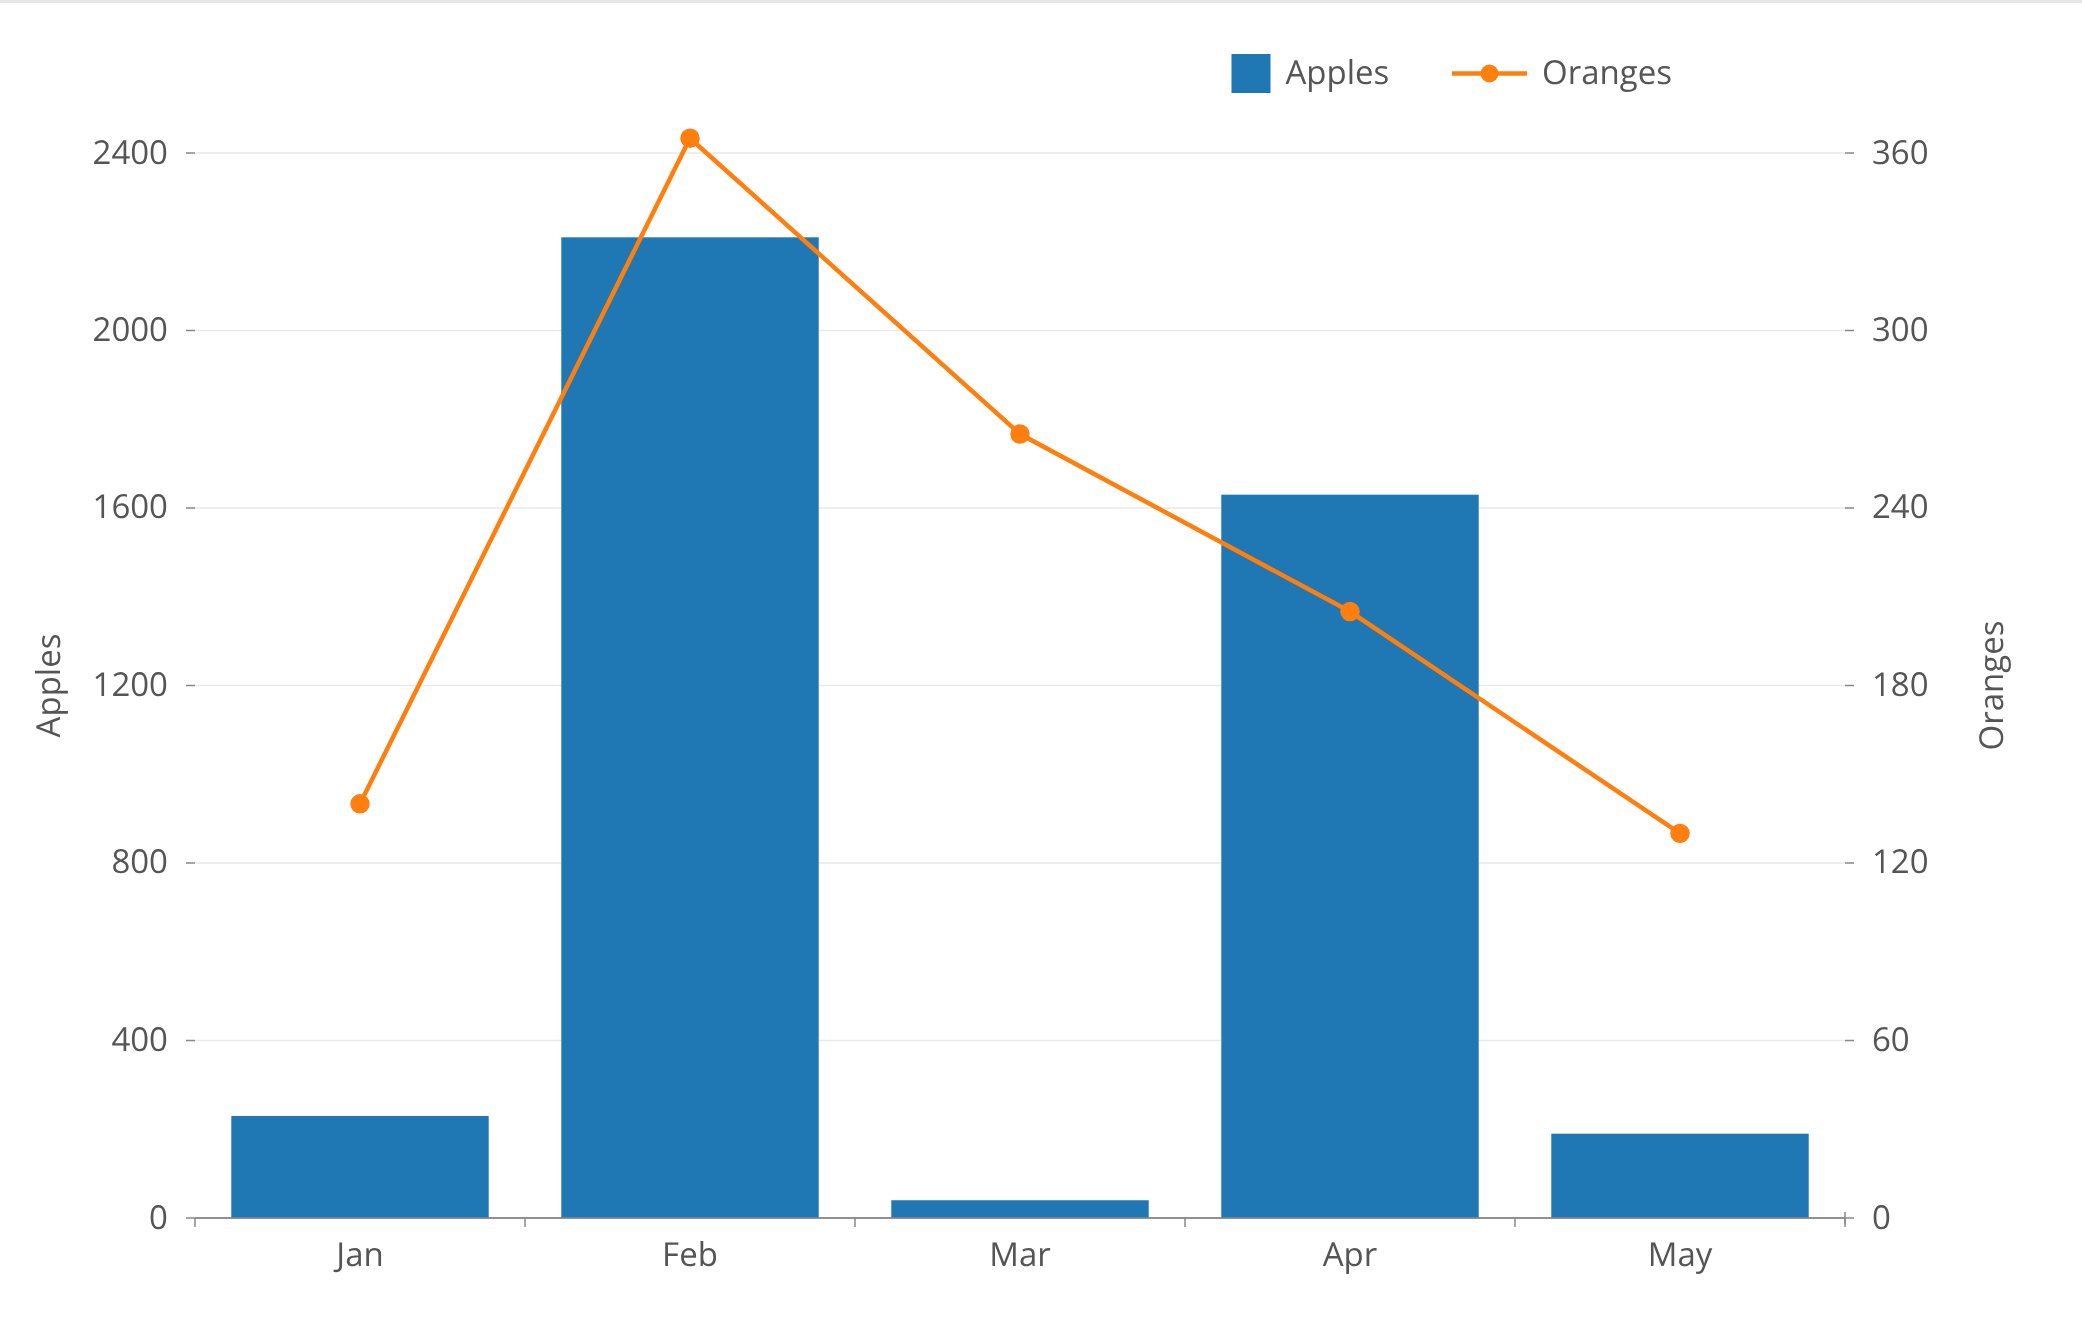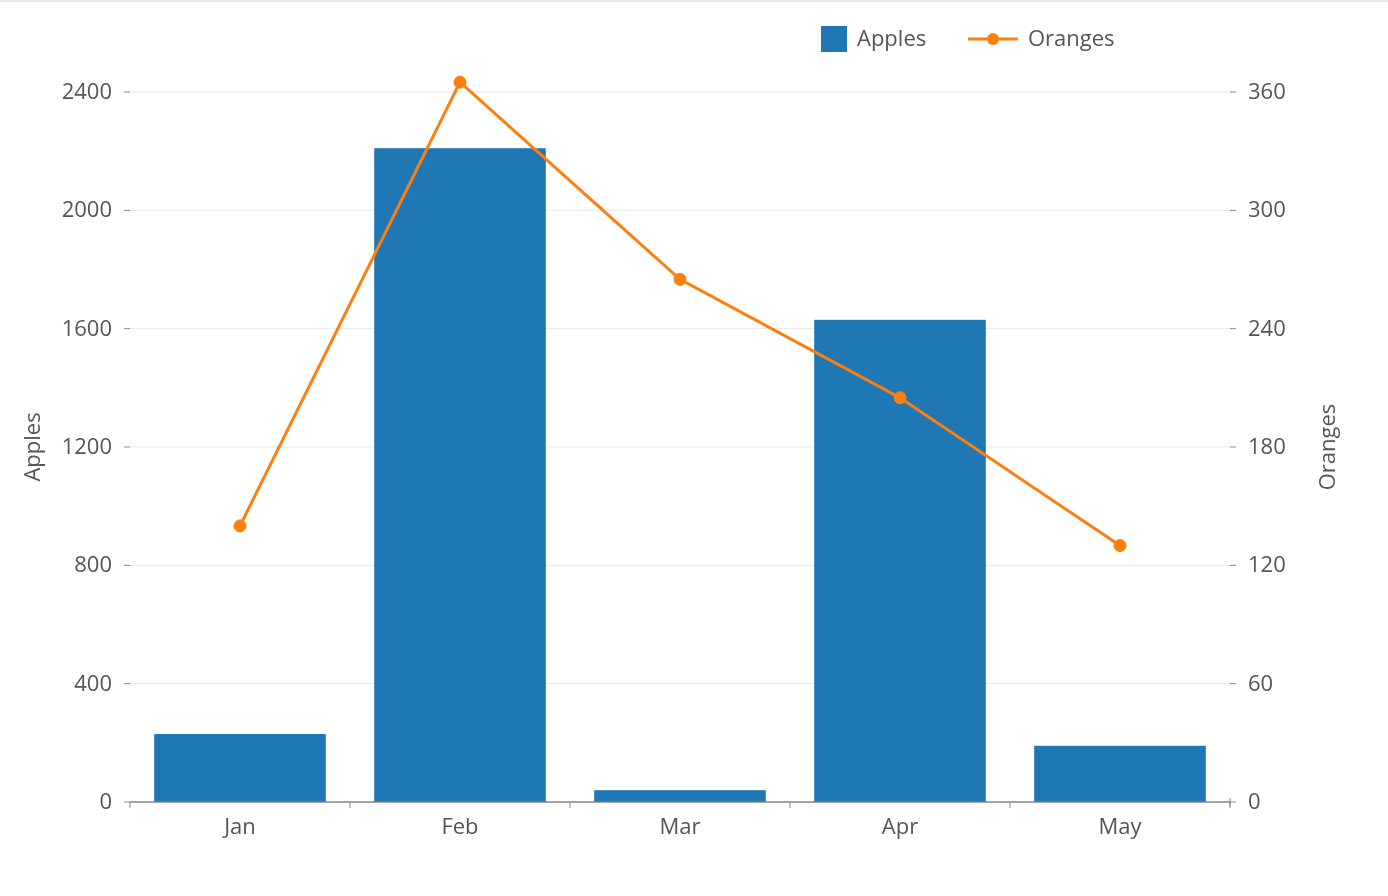--- a/index.html
+++ b/index.html
@@ -13,21 +13,21 @@
     overflow: hidden;
   }
   .top-border {
     position: absolute;
     left: 0; right: 0; top: 0;
     height: 2px;
     background: #e8e8e8;
   }
   .chart-wrap {
     position: absolute;
-    left: 0; top: 2px;
+    left: 0; top: 12px;
     width: 1388px;
     height: 756px;
     text-decoration: underline;
   }
   svg { display: block; }
   .axis-label {
     font-size: 22px;
     fill: #555;
   }
   .tick-label {

